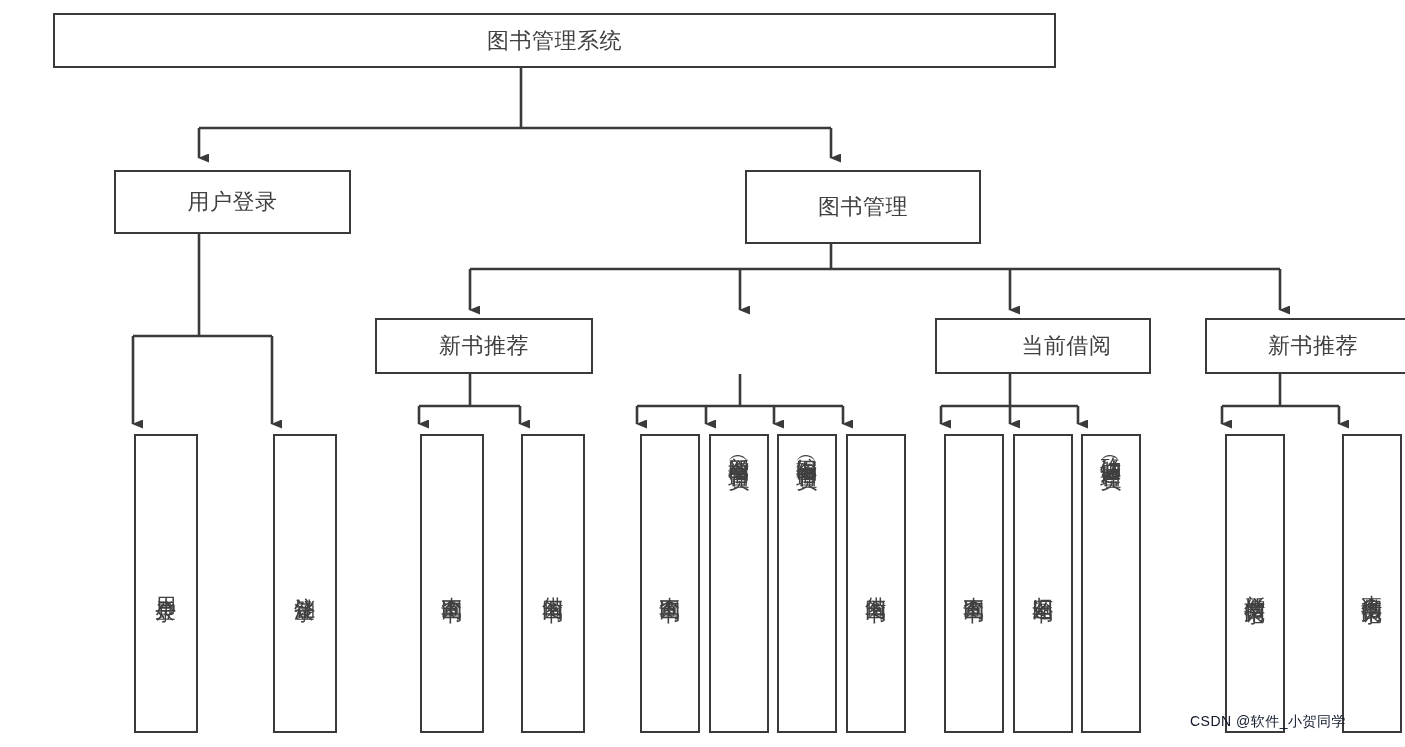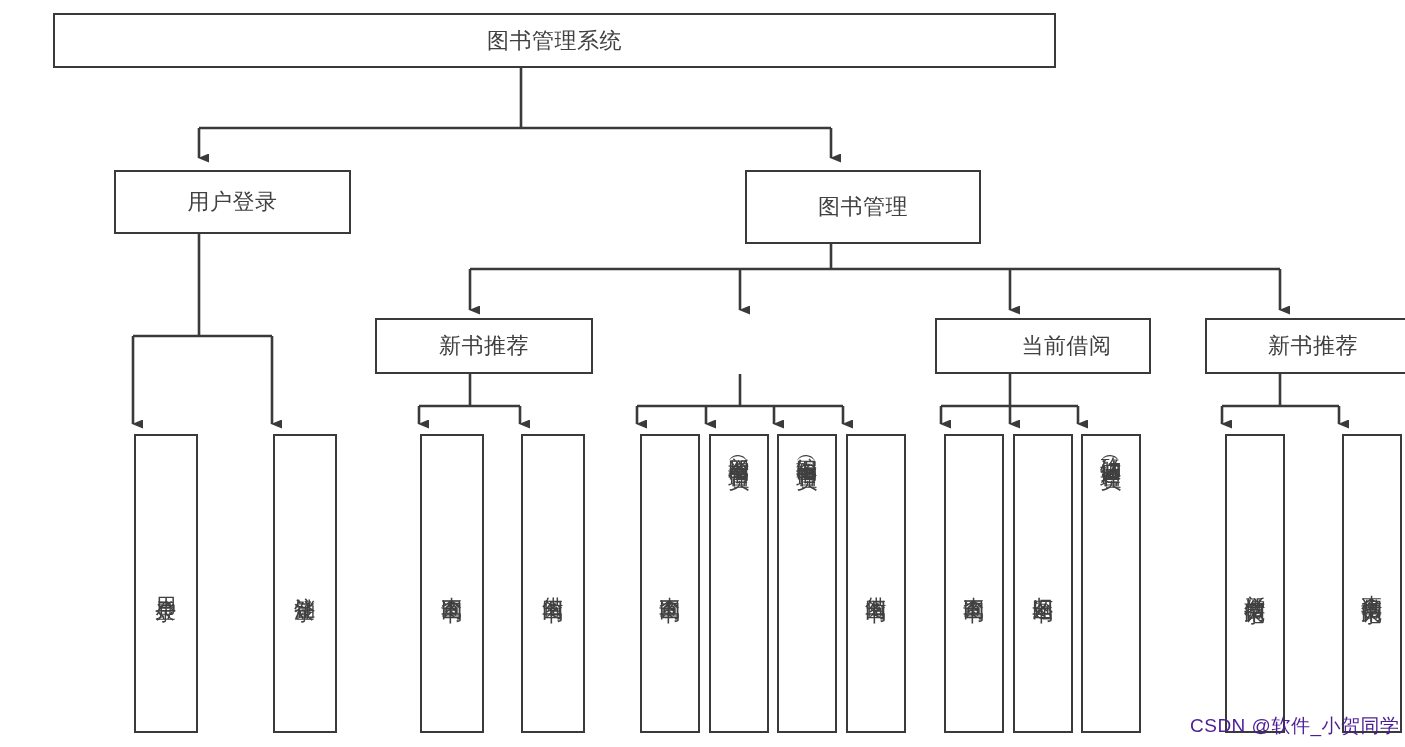--- a/index.html
+++ b/index.html
@@ -62,22 +62,22 @@
     max-height: 290px;
   }
   .node.leaf.long {
     align-items: flex-start;
   }
   .node.leaf.long .label {
     max-height: 100%;
   }
   .watermark {
     position: absolute;
-    color: #4c1d95;
-    font-size: 19px;
+    color: #0f172a;
+    font-size: 14px;
     white-space: nowrap;
     letter-spacing: 0.5px;
   }
 </style>
 </head>
 <body>
 
 <div id="canvas">
 
   <svg class="edges" viewBox="0 0 1405 747">

